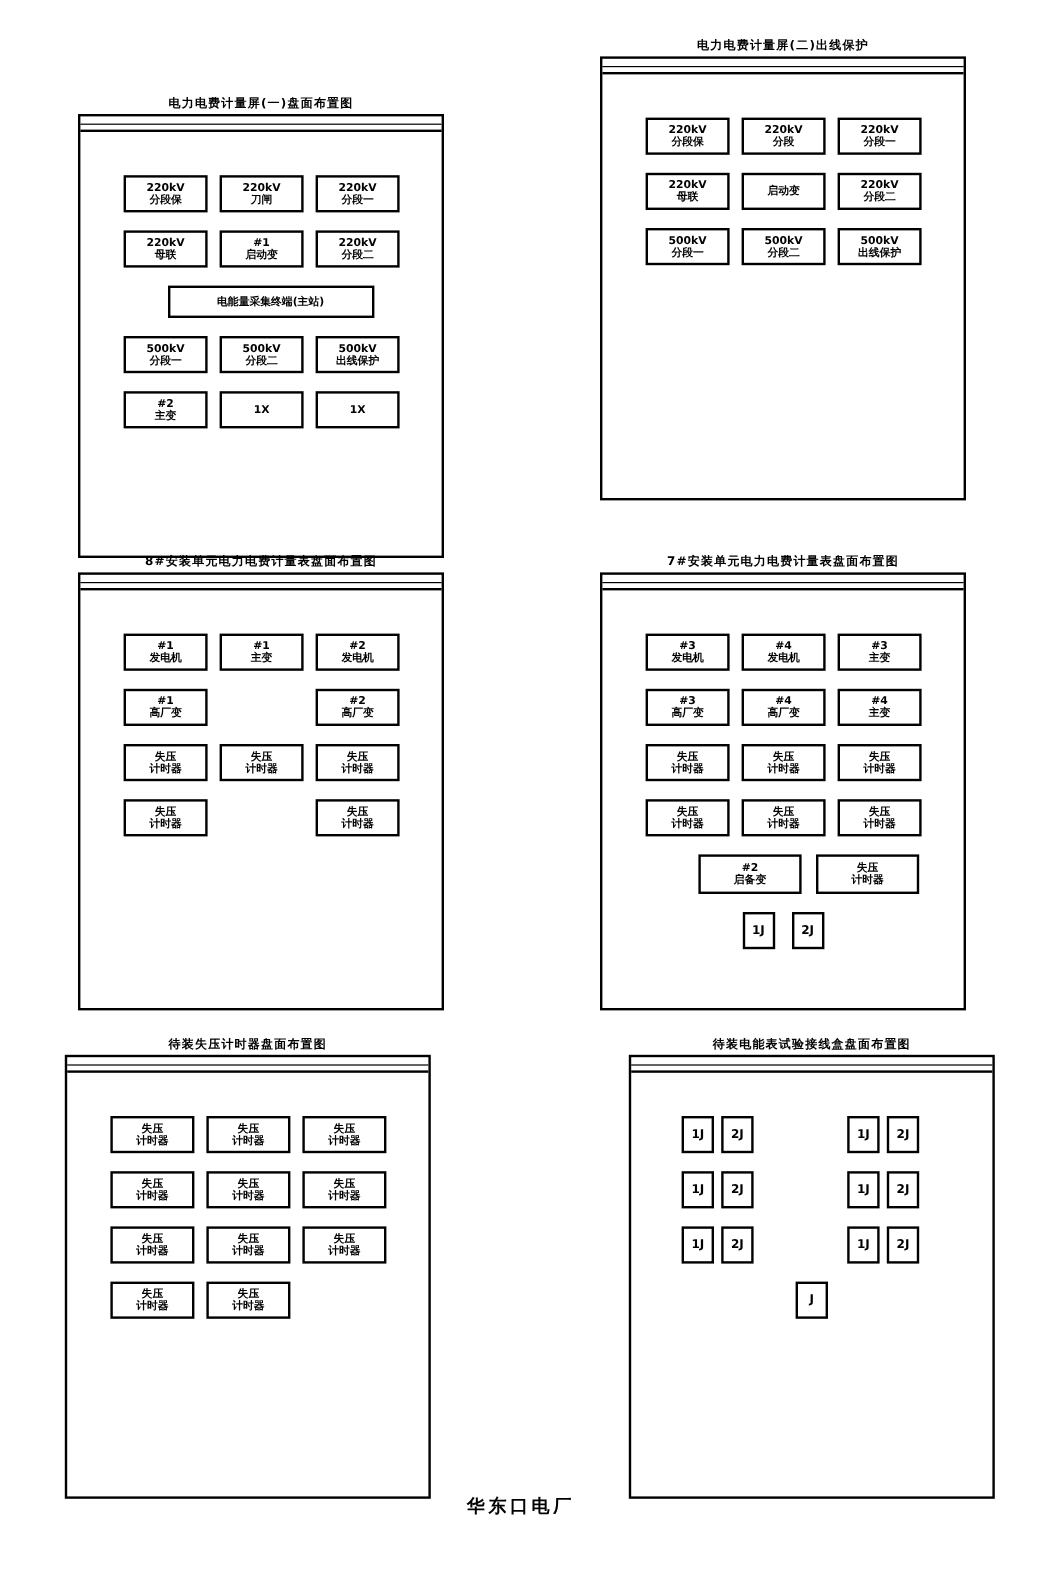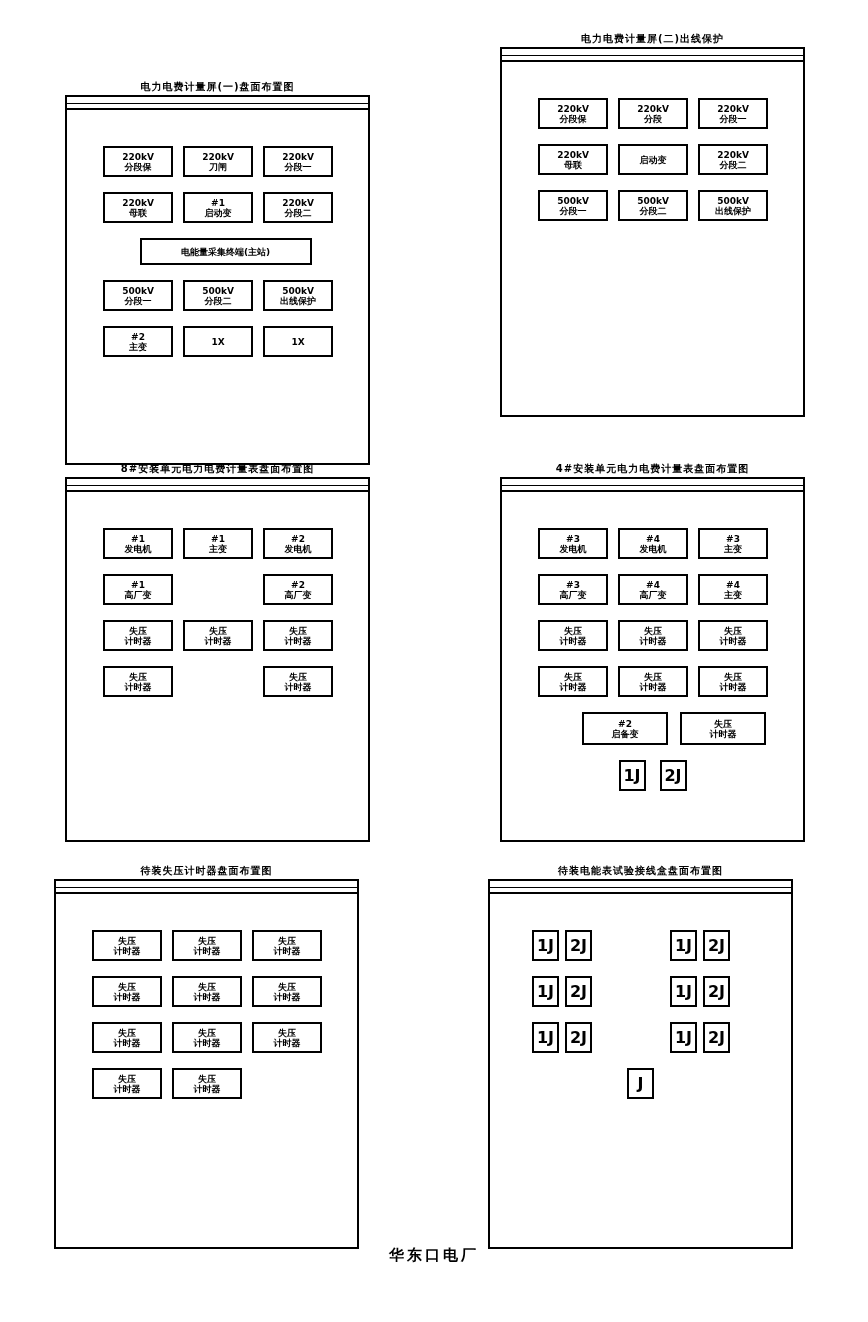--- a/index.html
+++ b/index.html
@@ -40,32 +40,32 @@
   .box.wide  { width:172px; height:27px; }
   .box.med   { width:86px;  height:33px; }
   .box.small { width:27px;  height:31px; }
   .box.ghost { width:70px;  height:31px; border:none; visibility:hidden; }
   .box.gap   { width:66px;  height:31px; border:none; visibility:hidden; }
   .bl {
     font-size:9px; font-weight:bold; line-height:10px;
     white-space:nowrap; letter-spacing:0px;
   }
   .box.wide .bl { font-size:9px; }
-  .box.small .bl { font-size:16px; }
+  .box.small .bl { font-size:10px; }
   #factory-label {
     position:absolute; top:1246px; left:50%; transform:translateX(-50%);
     font-size:15px; font-weight:bold; letter-spacing:3px; white-space:nowrap;text-align:right;
   }
   
   #p0 { left:65px;  top:32px;margin-top:48px; }
   #p1 { left:500px; top:32px; }
   #p2 { left:65px;  top:462px; }
   #p3 { left:500px; top:462px; }
   #p4 { left:54px;  top:864px; }
-  #p5 { left:488px; top:864px; }
+  #p5 { left:524px; top:864px; }
 </style>
 </head>
 <body>
 
 <div id="p0" class="panel-wrap">
   <div class="panel-title">电力电费计量屏(一)盘面布置图</div>
   <div class="panel h-tall">
     <div class="strip s1"></div>
     <div class="strip s2"></div>
     <div class="panel-body">
@@ -237,21 +237,21 @@
           <div class="box std">
             <div class="bl">失压</div>
             <div class="bl">计时器</div>
           </div>
         </div>
       </div>
   </div>
 </div>
 
 <div id="p3" class="panel-wrap">
-  <div class="panel-title">4#安装单元电力电费计量表盘面布置图</div>
+  <div class="panel-title">7#安装单元电力电费计量表盘面布置图</div>
   <div class="panel h-mid">
     <div class="strip s1"></div>
     <div class="strip s2"></div>
     <div class="panel-body">
         <div class="row left">
           <div class="box std">
             <div class="bl">#3</div>
             <div class="bl">发电机</div>
           </div>
           <div class="box std">

